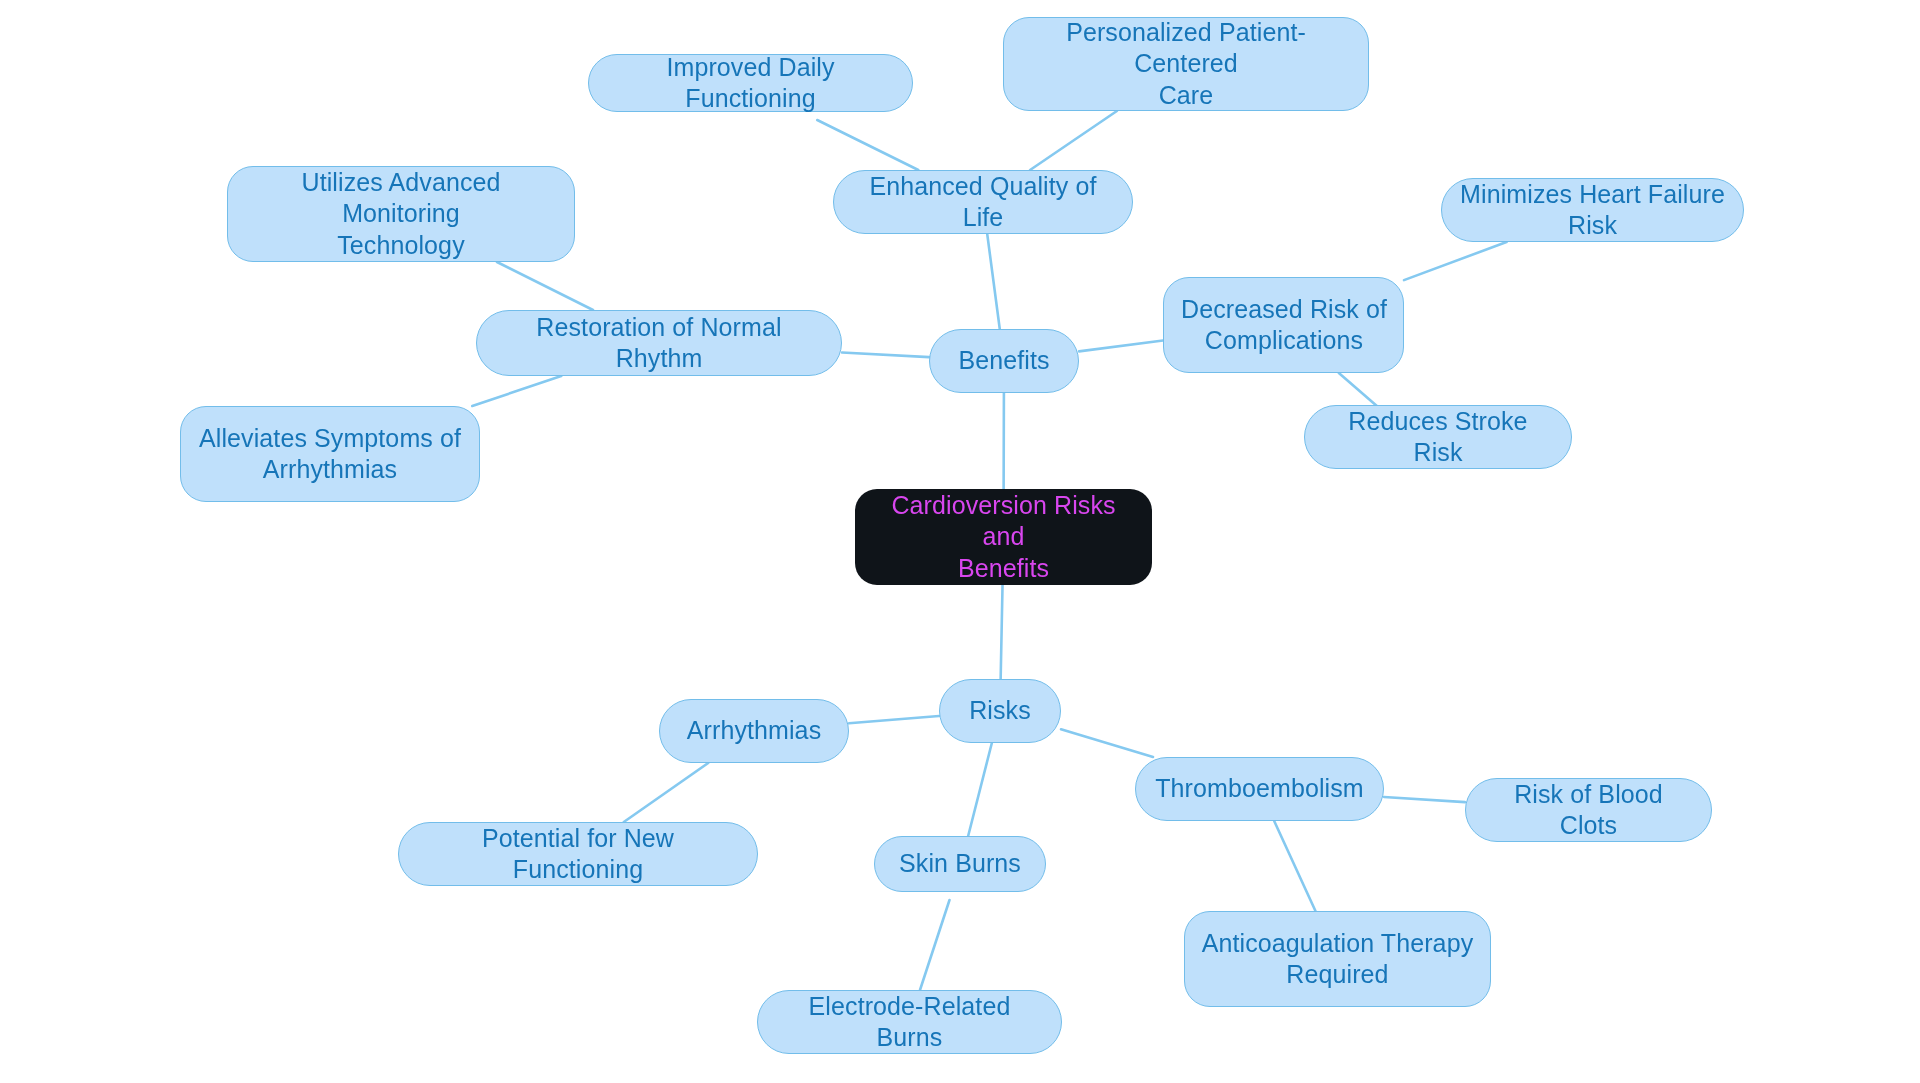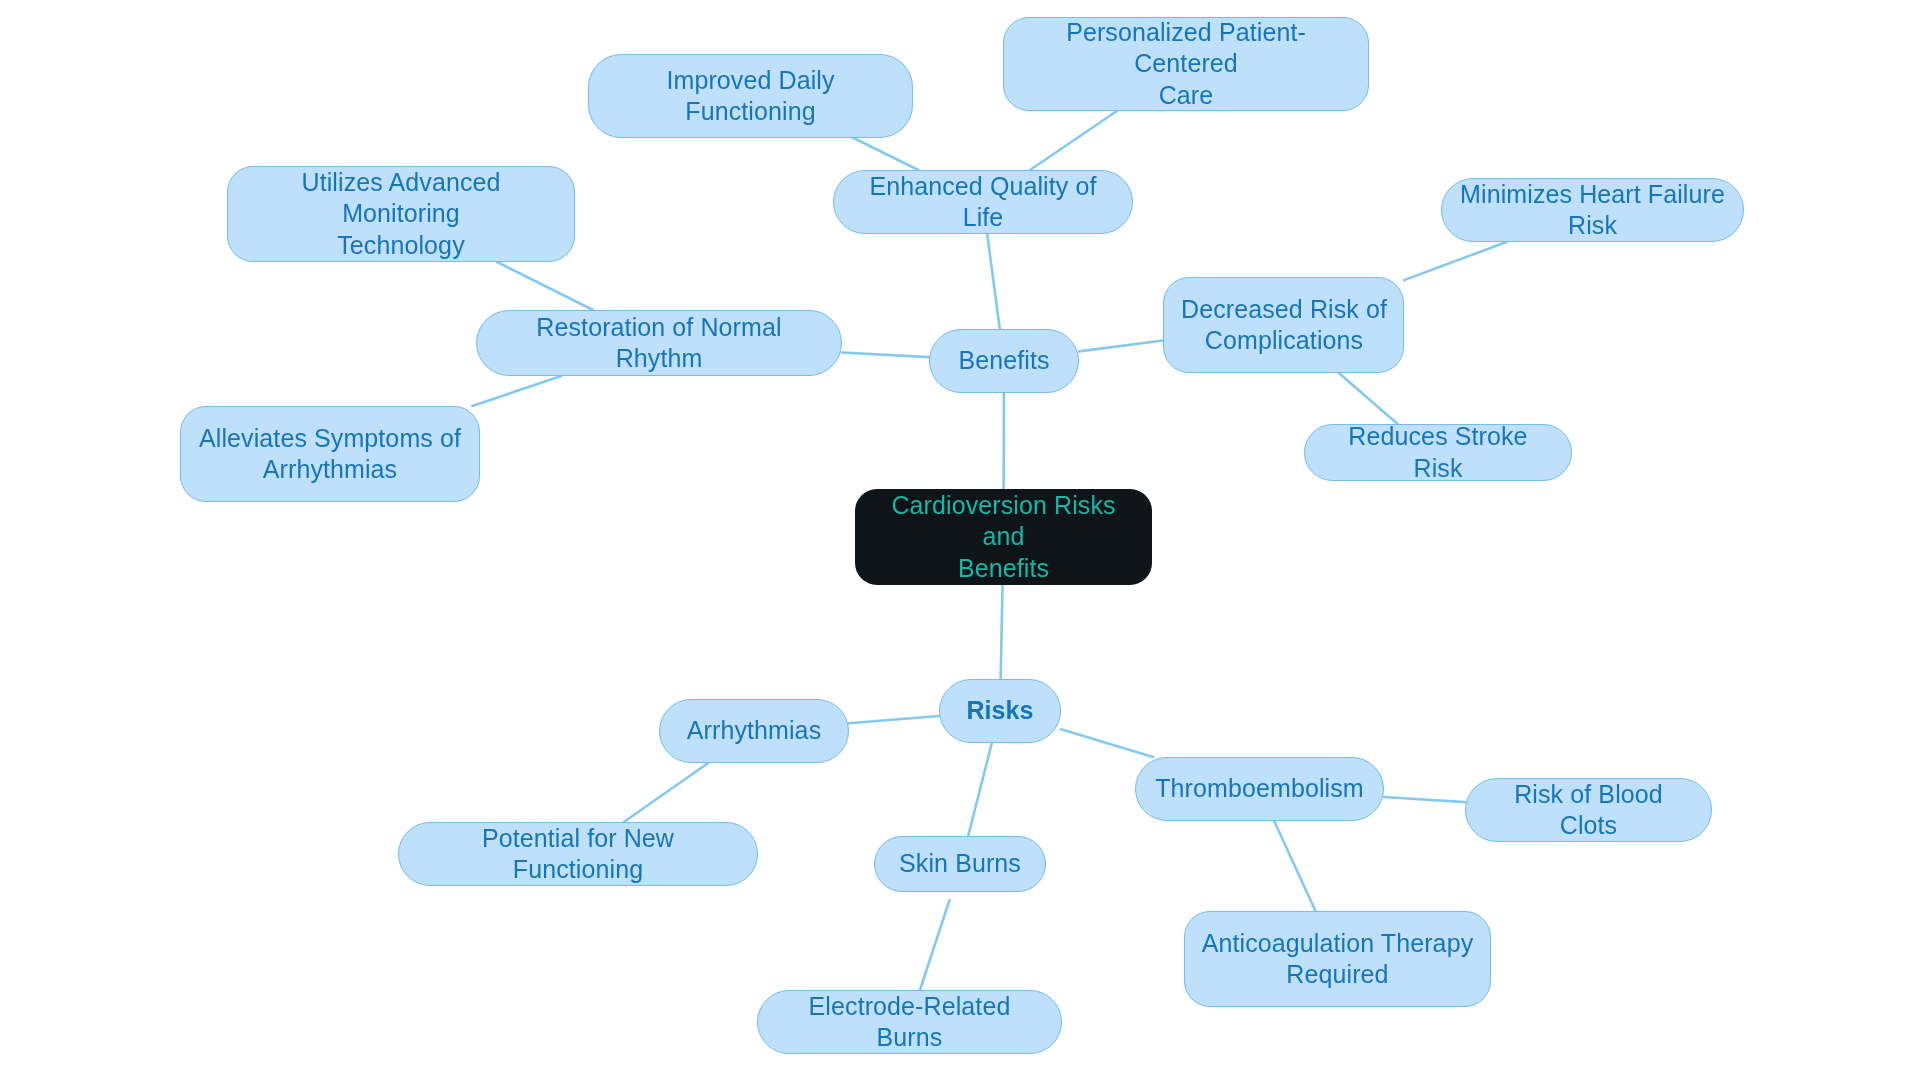--- a/index.html
+++ b/index.html
@@ -43,21 +43,21 @@
     padding: 16px 16px;
     z-index: 2;
   }
   .mm-node.branch {
     background: #bfe0fb;
     border-color: #72bdea;
   }
   .mm-node.root {
     background: #0f1419;
     border: none;
-    color: #14b8a6;
+    color: #d946ef;
     border-radius: 22px;
     font-size: 25px;
     z-index: 3;
   }
   .mm-label {
     display: block;
     white-space: pre-line;
   }
 </style>
 </head>
@@ -85,41 +85,41 @@
       <line x1="1274.1823529411765" y1="821" x2="1315.4764705882353" y2="911" stroke="#85c9f0" stroke-width="2.6" stroke-linecap="round"></line>
     </svg>
   <div id="node-layer">
       <div class="mm-node root" style="left: 855px; top: 489px; width: 297px; height: 96px;">
         <span class="mm-label">Cardioversion Risks and
 Benefits</span>
       </div>
       <div class="mm-node branch" style="left: 929px; top: 329px; width: 150px; height: 64px; border-radius: 32px;">
         <span class="mm-label">Benefits</span>
       </div>
-      <div class="mm-node branch" style="left: 939px; top: 679px; width: 122px; height: 64px; border-radius: 32px; font-weight: bold;">
+      <div class="mm-node branch" style="left: 939px; top: 679px; width: 122px; height: 64px; border-radius: 32px;">
         <span class="mm-label">Risks</span>
       </div>
       <div class="mm-node branch" style="left: 833px; top: 170px; width: 300px; height: 64px; border-radius: 32px;">
         <span class="mm-label">Enhanced Quality of Life</span>
       </div>
-      <div class="mm-node branch" style="left: 588px; top: 54px; width: 325px; height: 84px; border-radius: 33px;">
+      <div class="mm-node branch" style="left: 588px; top: 54px; width: 325px; height: 58px; border-radius: 33px;">
         <span class="mm-label">Improved Daily Functioning</span>
       </div>
       <div class="mm-node branch" style="left: 1003px; top: 17px; width: 366px; height: 94px;">
         <span class="mm-label">Personalized Patient-Centered
 Care</span>
       </div>
       <div class="mm-node branch" style="left: 1163px; top: 277px; width: 241px; height: 96px; justify-content: flex-end;">
         <span class="mm-label">Decreased Risk of
 Complications</span>
       </div>
       <div class="mm-node branch" style="left: 1441px; top: 178px; width: 303px; height: 64px; border-radius: 32px;">
         <span class="mm-label">Minimizes Heart Failure Risk</span>
       </div>
-      <div class="mm-node branch" style="left: 1304px; top: 424px; width: 268px; height: 57px; border-radius: 32px; justify-content: flex-end;">
+      <div class="mm-node branch" style="left: 1304px; top: 405px; width: 268px; height: 64px; border-radius: 32px; justify-content: flex-end;">
         <span class="mm-label">Reduces Stroke Risk</span>
       </div>
       <div class="mm-node branch" style="left: 476px; top: 310px; width: 366px; height: 66px; border-radius: 33px; align-items: center;">
         <span class="mm-label">Restoration of Normal Rhythm</span>
       </div>
       <div class="mm-node branch" style="left: 227px; top: 166px; width: 348px; height: 96px;">
         <span class="mm-label">Utilizes Advanced Monitoring
 Technology</span>
       </div>
       <div class="mm-node branch" style="left: 180px; top: 406px; width: 300px; height: 96px;">

